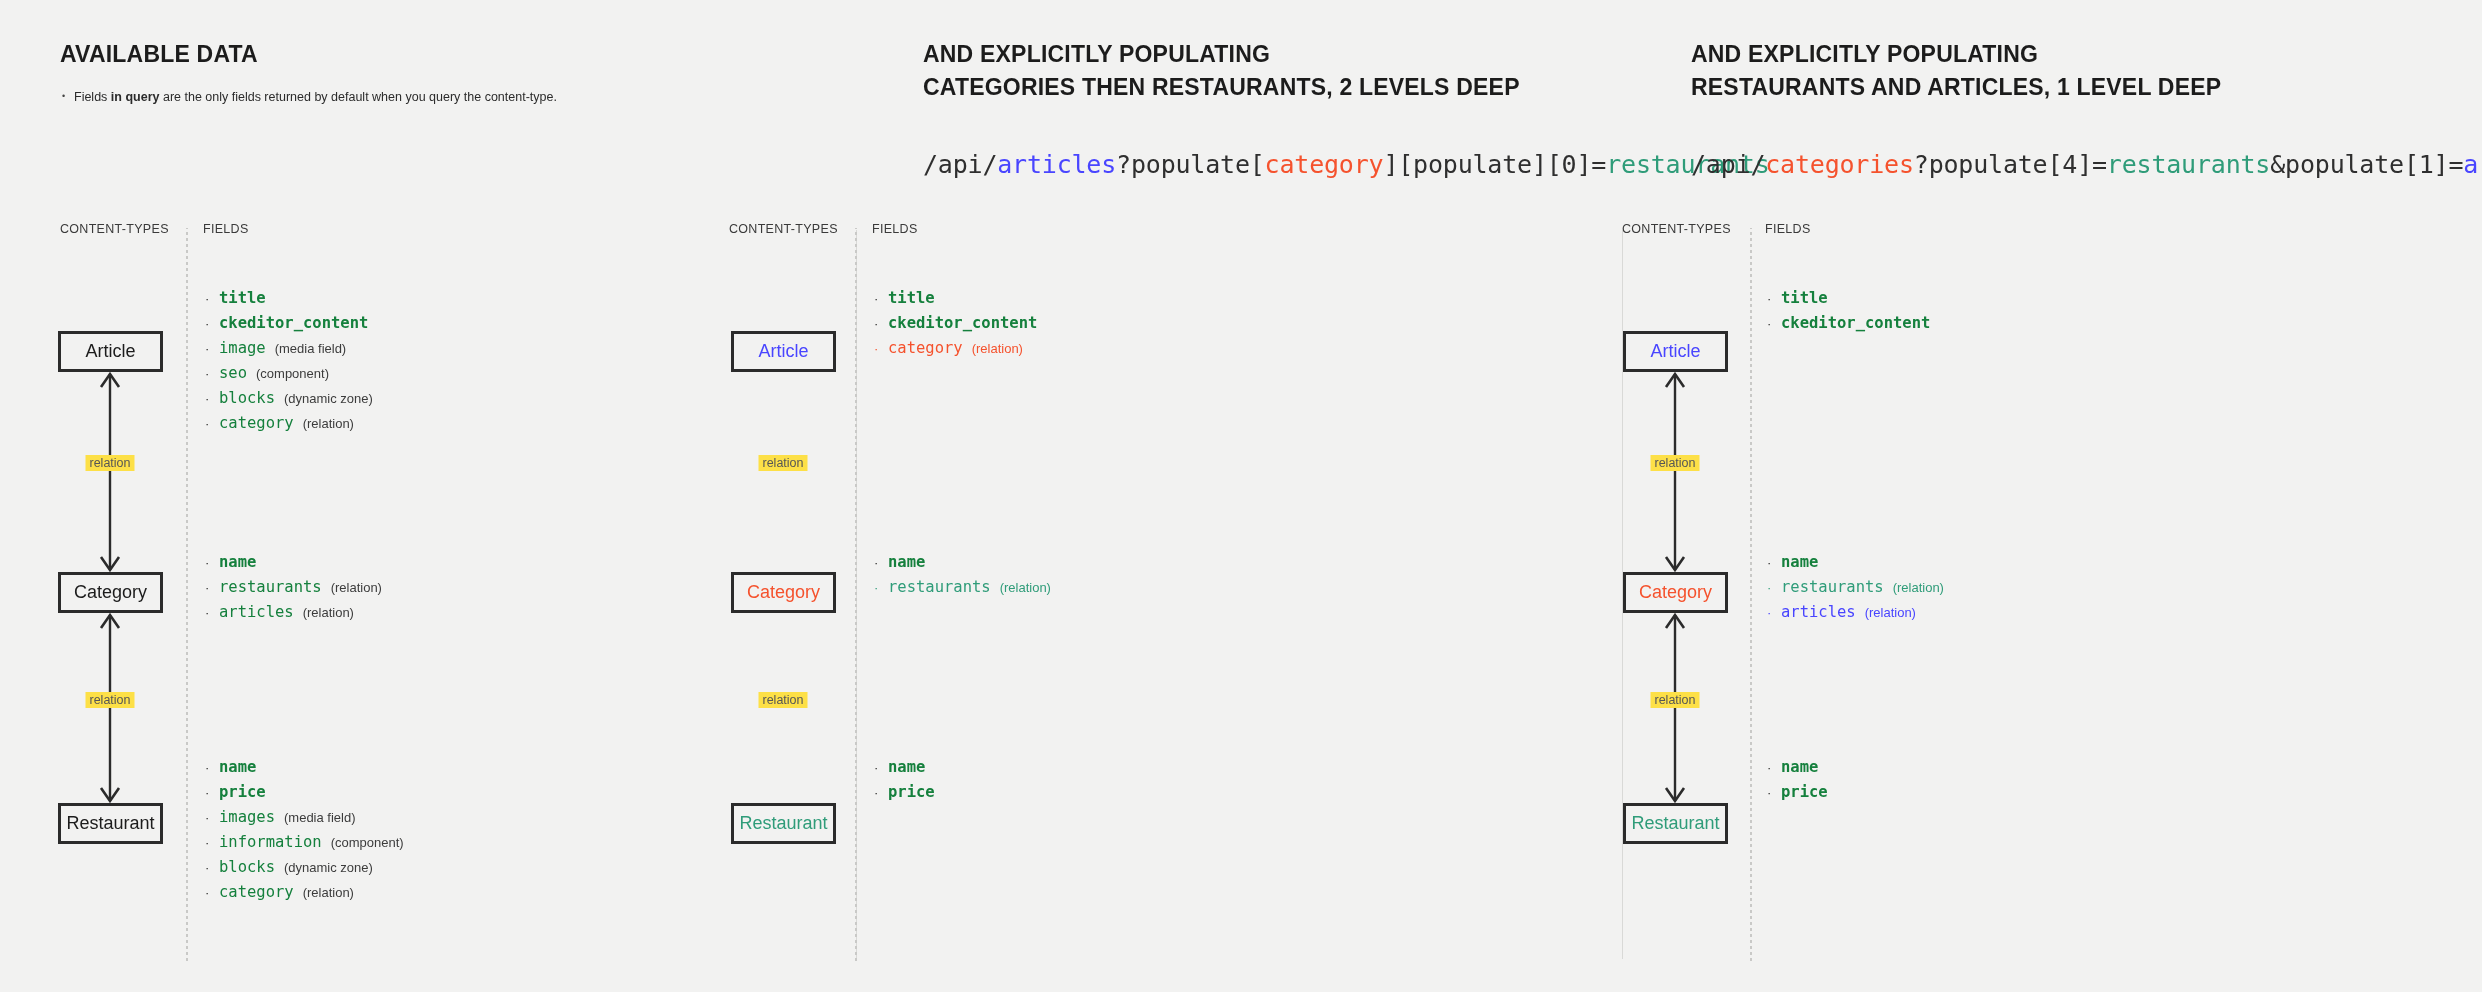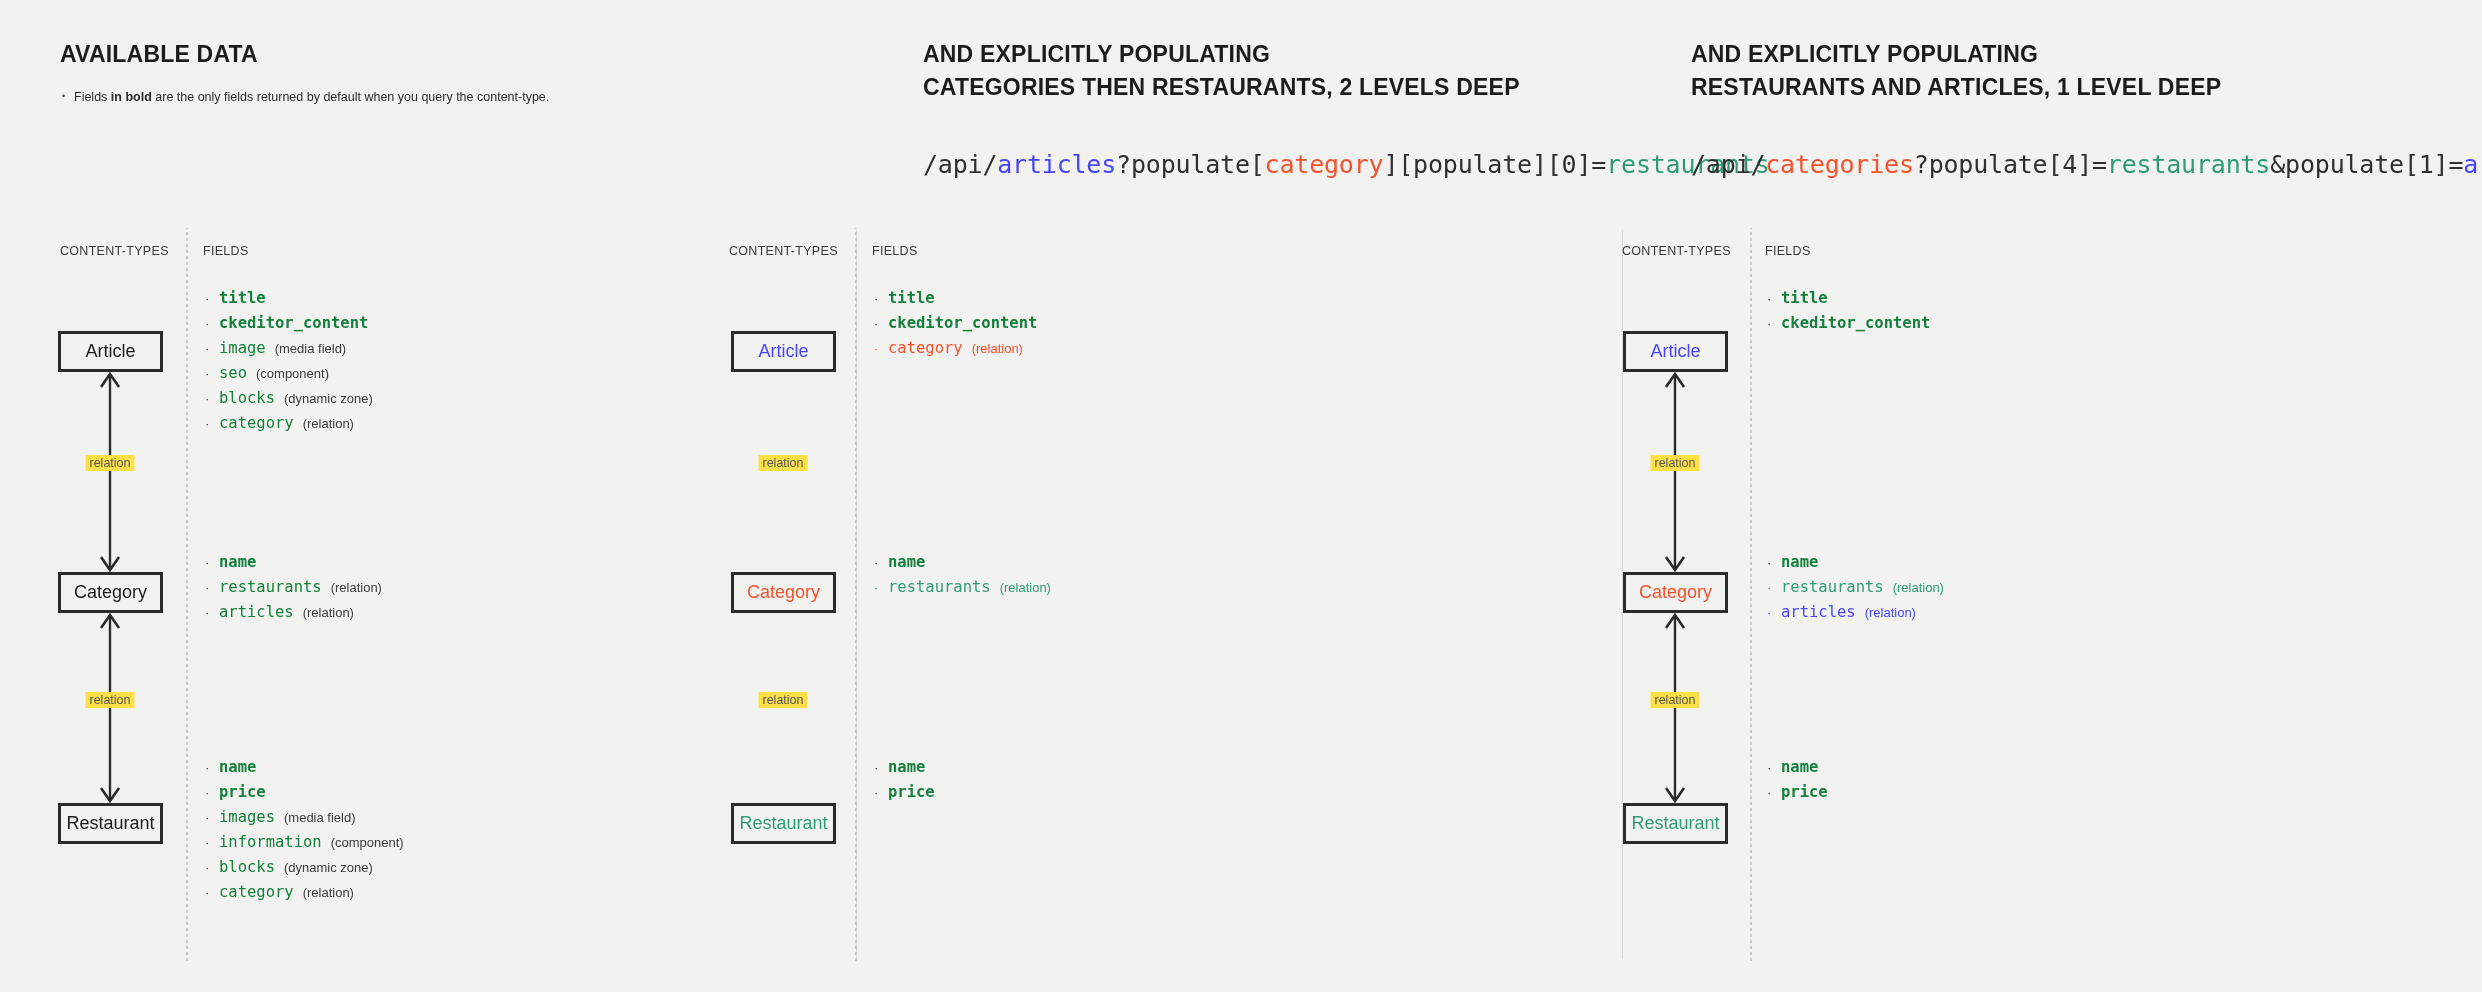--- a/index.html
+++ b/index.html
@@ -99,21 +99,21 @@
   }
   .col-2 .codeline { left: 67px; }
   .col-3 .codeline { left: 69px; }
   .codeline .c-blue  { color: #4945ff; }
   .codeline .c-red   { color: #f5522d; }
   .codeline .c-green { color: #2f9c79; }
 
   
   .sec-label {
     position: absolute;
-    top: 244px;
+    top: 222px;
     font-size: 12.5px;
     letter-spacing: 0.3px;
     color: #3a3a3a;
   }
 
   
   .dotted-div {
     position: absolute;
     top: 228px;
     bottom: 30px;
@@ -203,21 +203,21 @@
 </head>
 <body>
 
 <div class="board">
     <div class="column col-1">
       <div class="heading">
         <div>AVAILABLE DATA</div>
       </div>
       <div class="bullets">
         <ul>
-          <li><span>Fields </span><b>in bold</b><span> are the only fields returned by default when you query the content-type.</span></li>
+          <li><span>Fields </span><b>in query</b><span> are the only fields returned by default when you query the content-type.</span></li>
         </ul>
       </div>
       <div class="sec-label" style="left: 60px;">CONTENT-TYPES</div>
       <div class="sec-label" style="left: 203px;">FIELDS</div>
       <div class="dotted-div" style="left: 186px;"></div>
       <svg class="diagram" width="856" height="992">
         <g>
           <line x1="110" y1="374" x2="110" y2="570" stroke="#2b2b2b" stroke-width="2.4"></line>
           <polyline points="101,387 110,374 119,387" fill="none" stroke="#2b2b2b" stroke-width="2.6"></polyline>
           <polyline points="101,557 110,570 119,557" fill="none" stroke="#2b2b2b" stroke-width="2.6"></polyline>

